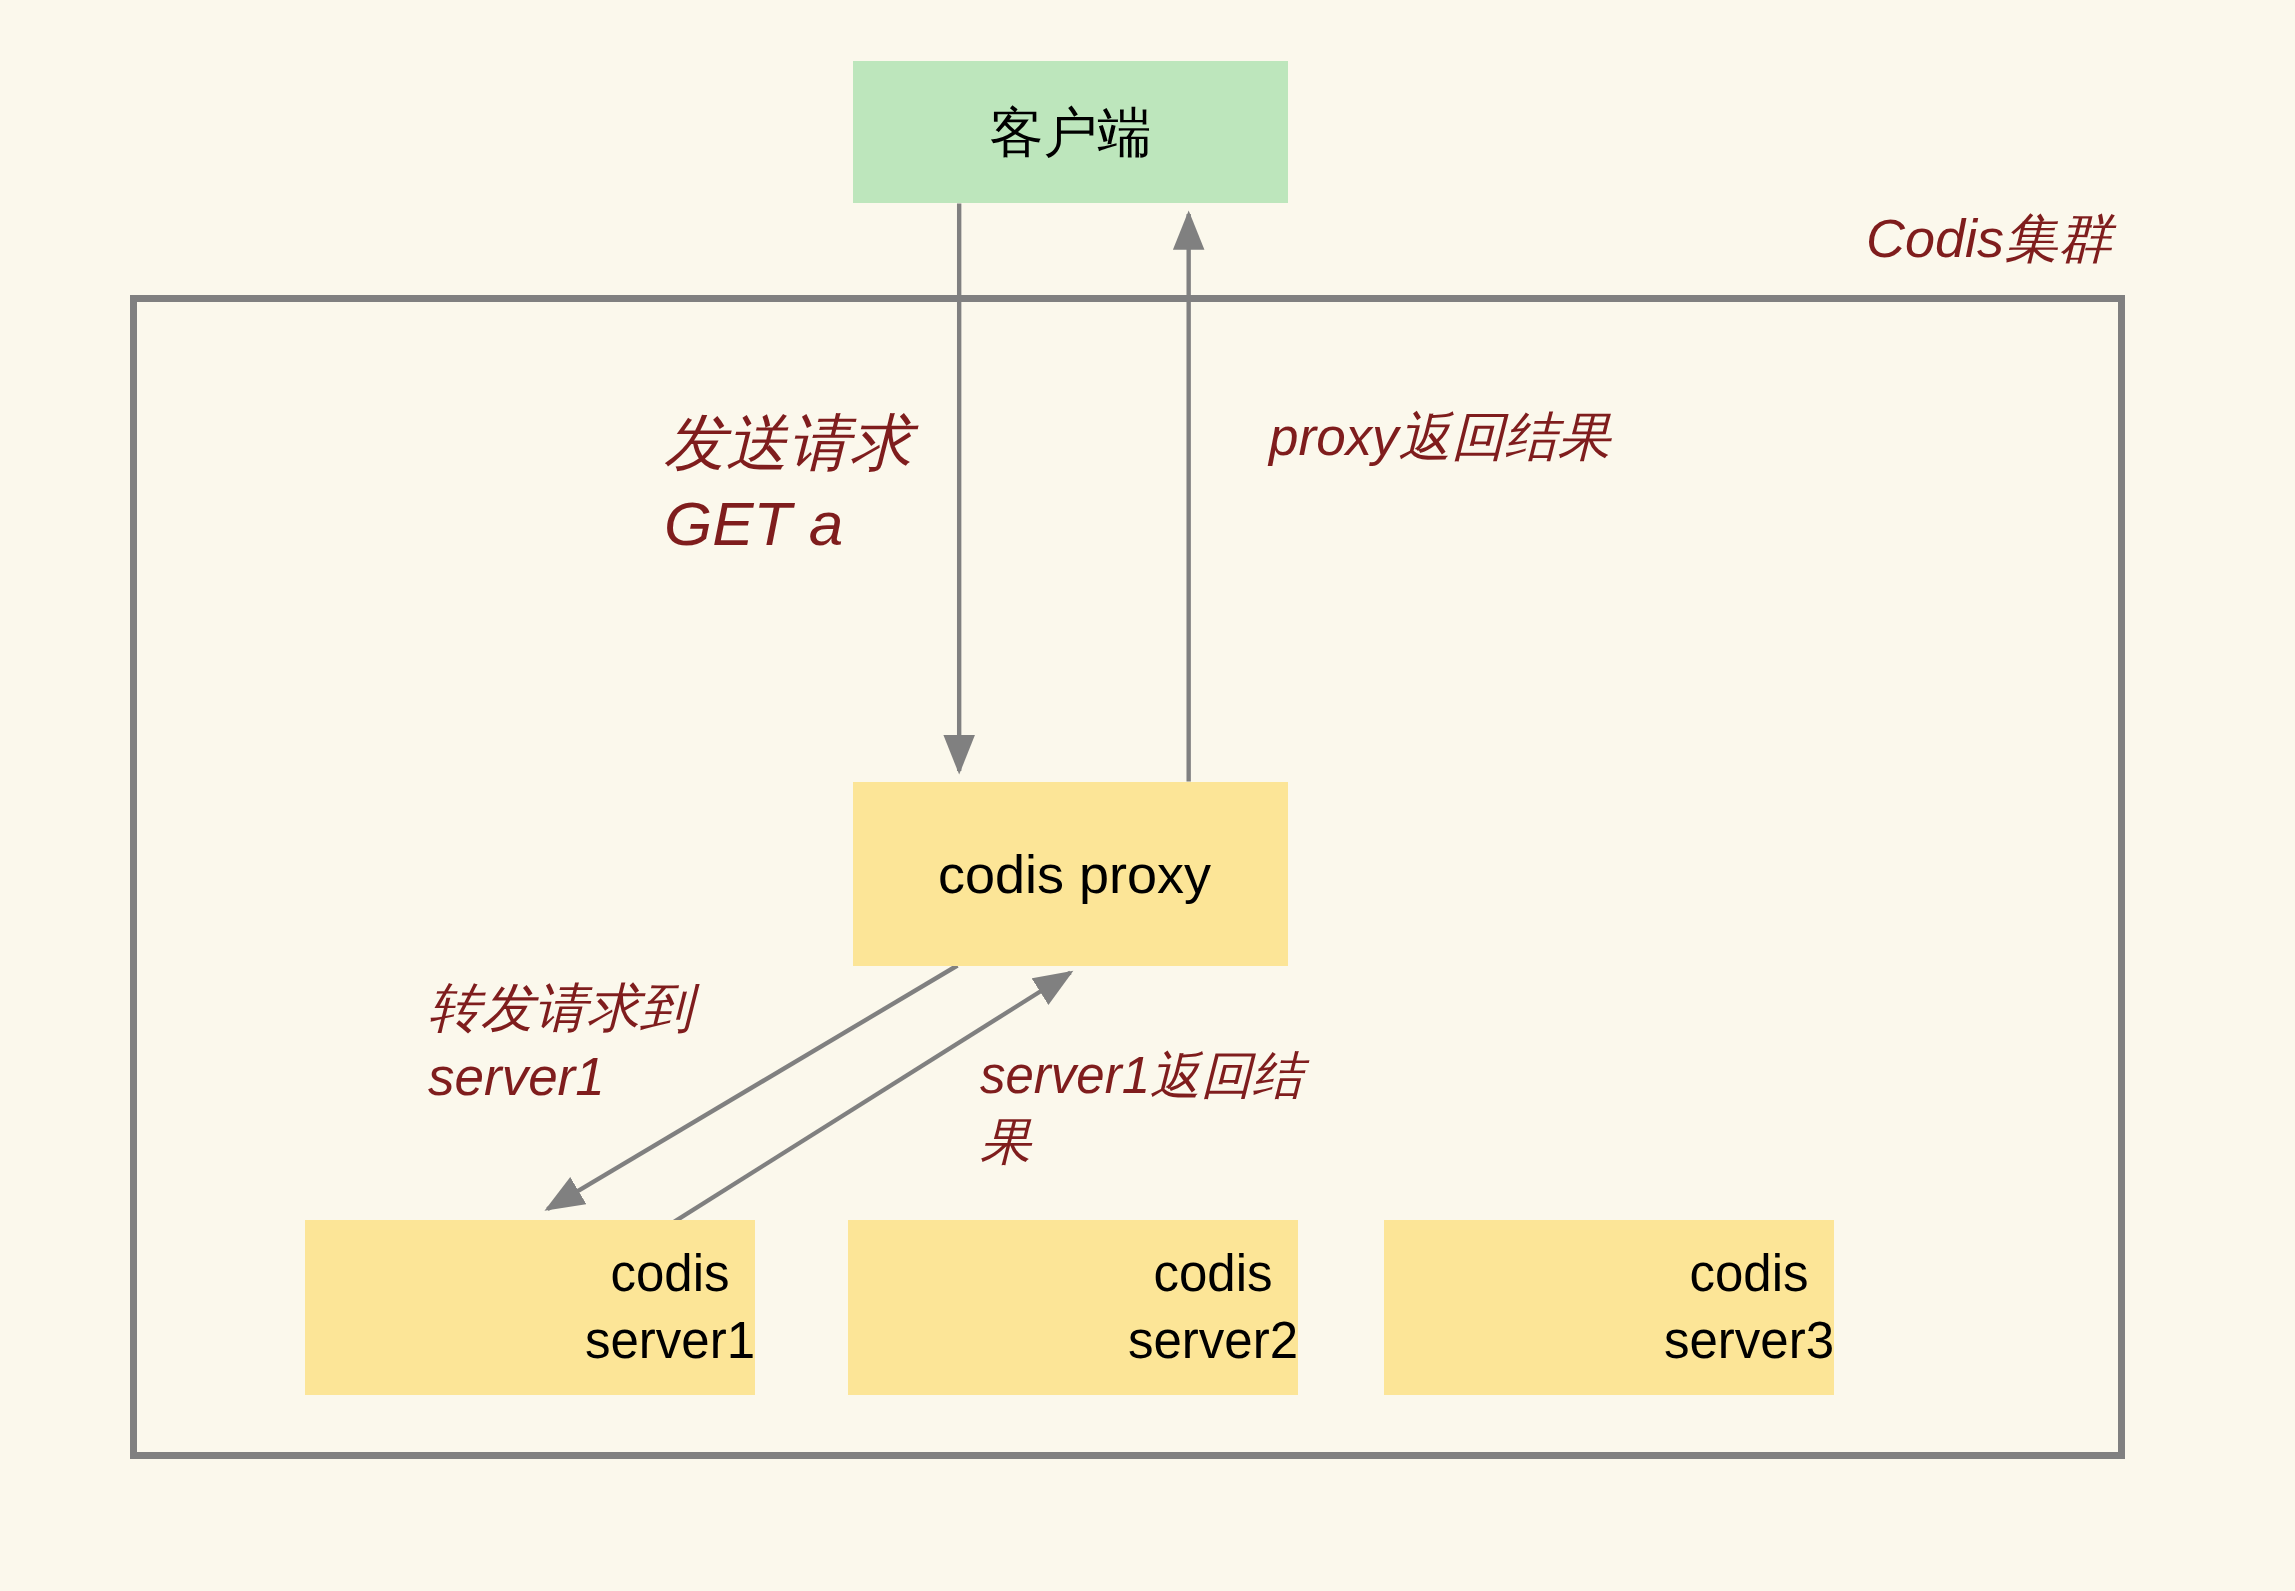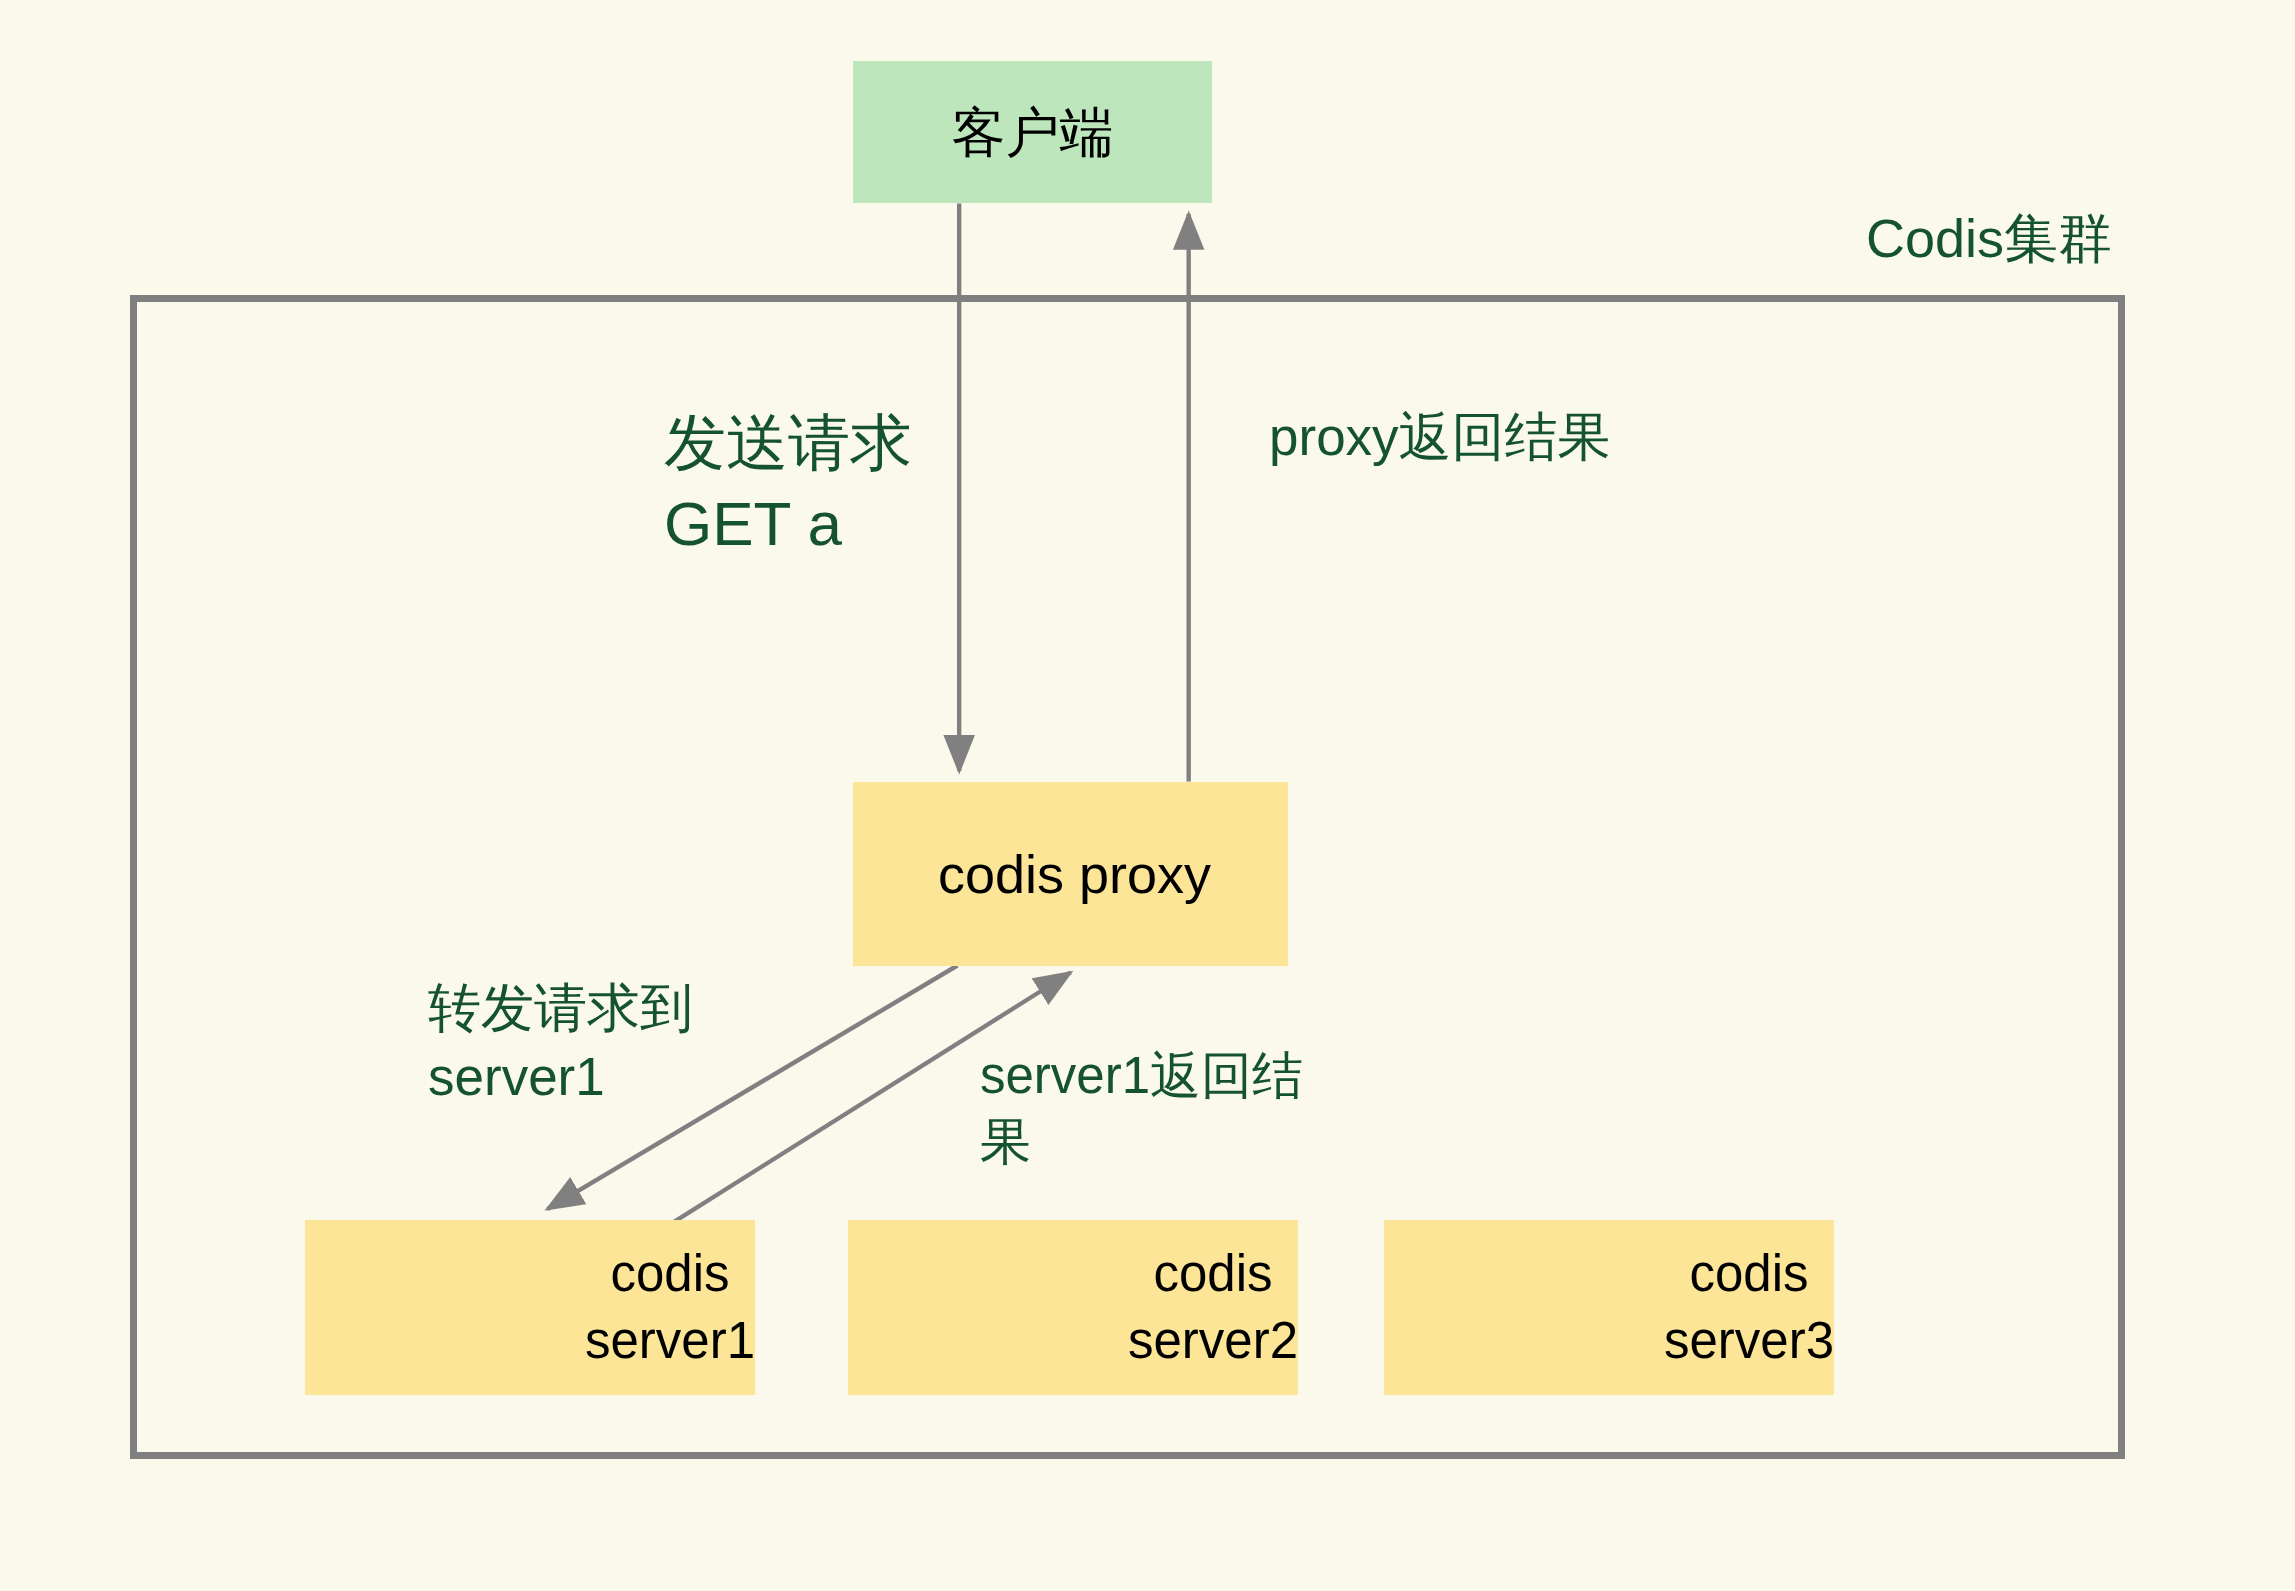--- a/index.html
+++ b/index.html
@@ -32,21 +32,21 @@
     justify-content: center;
     text-align: center;
     color: #000;
     line-height: 1.30;
     white-space: pre-line;
     box-sizing: border-box;
   }
   .client-node {
     left: 853px;
     top: 61px;
-    width: 359px;
+    width: 435px;
     height: 142px;
     background: #bde6bc;
     font-size: 54px;
   }
   .proxy-node {
     left: 853px;
     top: 782px;
     width: 435px;
     height: 184px;
     background: #fce597;
@@ -70,23 +70,24 @@
     left: 130px;
     top: 295px;
     width: 1995px;
     height: 1164px;
     border: 7px solid #808080;
     box-sizing: border-box;
     background: transparent;
   }
   .caption {
     position: absolute;
-    color: #14532d;
+    color: #7f1d1d;
     white-space: pre-line;
     line-height: 1.30;
+    font-style: italic;
   }
   #cluster-label {
     left: 1866px;
     top: 203px;
     font-size: 54px;
   }
   #label-send {
     left: 664px;
     top: 403px;
     font-size: 62px;

